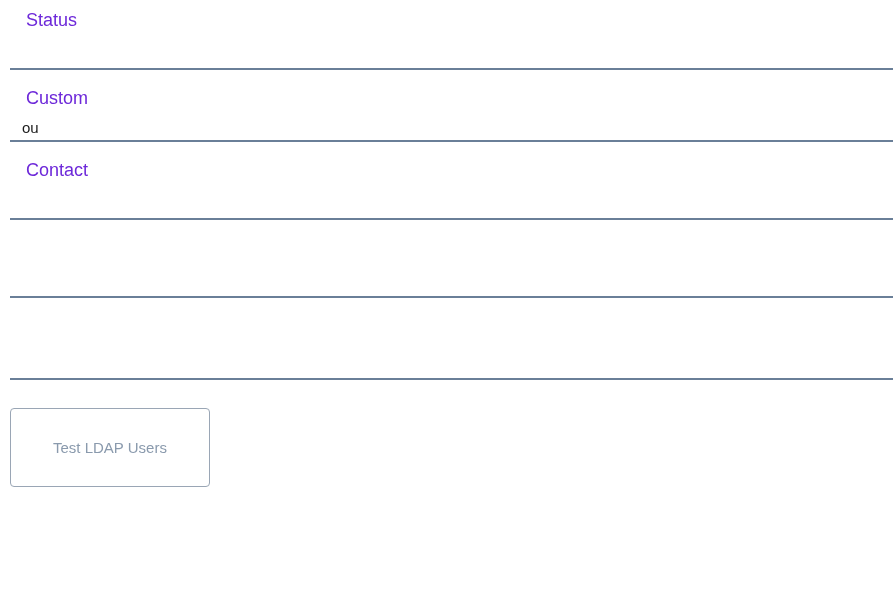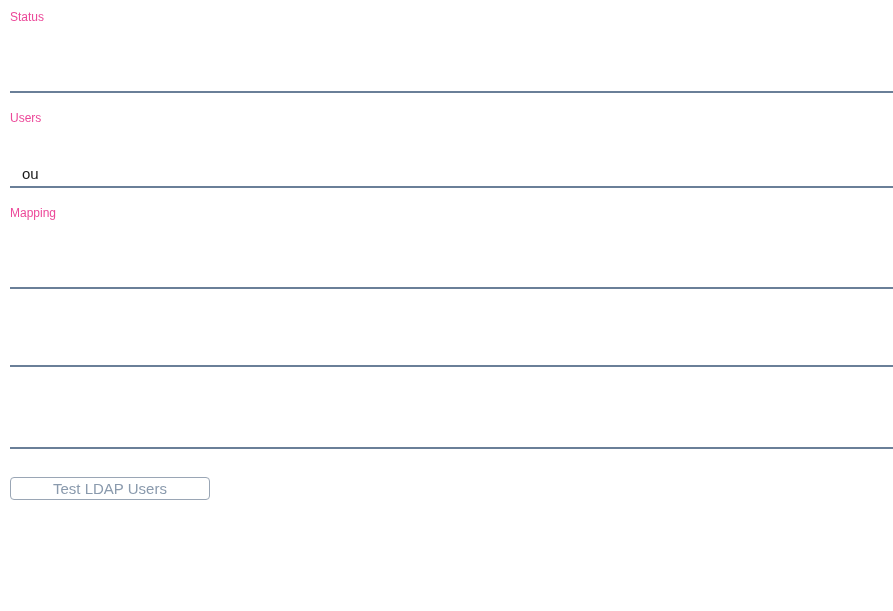--- a/index.html
+++ b/index.html
@@ -10,83 +10,83 @@
     body {
       font-family: -apple-system, BlinkMacSystemFont, "Segoe UI", Helvetica, Arial, sans-serif;
       background: #ffffff;
       padding: 10px 0 10px 10px;
       width: 893px;
     }
     .field-group {
       margin-bottom: 18px;
     }
     .field-label {
-      color: #ec4899;
-      font-size: 12px;
+      color: #6d28d9;
+      font-size: 18px;
       display: block;
       margin-bottom: 8px;
+      margin-left: 16px;
     }
     .text-input {
       width: 100%;
       border: none;
       border-bottom: 2px solid #6a7f98;
       font-size: 15px;
       color: #1a1a1a;
       padding: 6px 0 6px 12px;
       outline: none;
       background: transparent;
       font-family: inherit;
-      margin-top: 30px;
     }
     .text-input.short-pad {
       padding-top: 2px;
       padding-bottom: 4px;
     }
     .textarea-input {
       width: 100%;
       border: none;
       border-bottom: 2px solid #6a7f98;
       font-size: 15px;
       color: #1a1a1a;
       padding: 6px 0 6px 12px;
       outline: none;
       background: transparent;
       resize: none;
       height: 60px;
       font-family: inherit;
     }
     .action-button {
       margin-top: 6px;
-      padding: 2px 42px;
+      padding: 30px 42px;
       border: 1px solid #9aa6b5;
       border-radius: 4px;
       background: #ffffff;
       color: #8a9aad;
       font-size: 15px;
       cursor: pointer;
       font-family: inherit;
     }
   </style>
 </head>
 <body>
 
 
 
 <div class="field-group">
   <label class="field-label">Status</label>
   <input type="text" class="text-input" value="" style="">
 </div>
 
 <div class="field-group">
-  <label class="field-label">Users</label>
+  <label class="field-label">Custom</label>
   <input type="text" class="text-input short-pad" value="ou" style="">
 </div>
 
 <div class="field-group">
-  <label class="field-label">Mapping</label>
+  <label class="field-label">Contact</label>
   <input type="text" class="text-input" value="" style="">
 </div>
 
 <div class="field-group">
   <textarea class="textarea-input" style=""></textarea>
 </div>
 
 <div class="field-group">
   <textarea class="textarea-input" style=""></textarea>
 </div>

